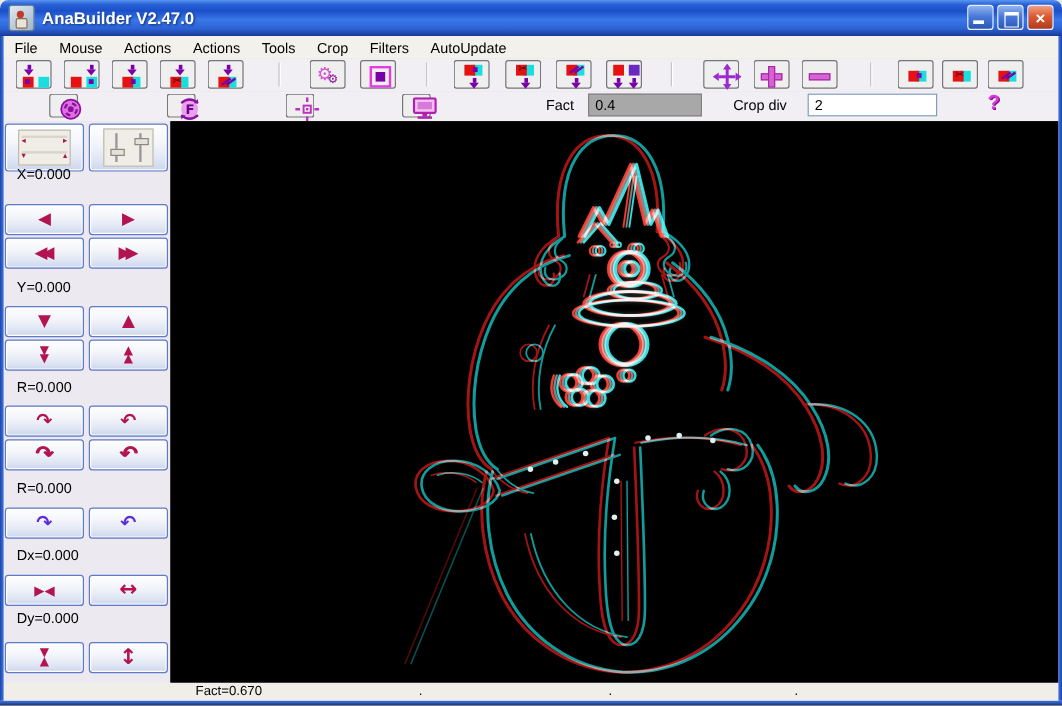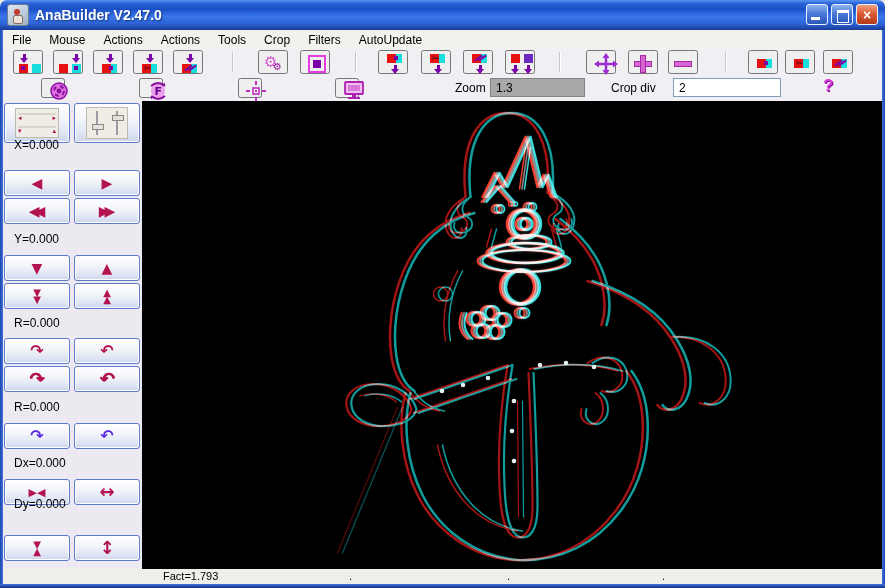--- a/index.html
+++ b/index.html
@@ -257,22 +257,22 @@
       </svg>
     </button>
     <button class="t1 t2icon" style="left:332px;width:24px;height:20px">
       <svg width="22" height="19" viewBox="0 0 22 19">
         <rect x="2" y="1" width="18" height="12" rx="1" fill="#f0c0f0" stroke="#b020b0" stroke-width="1.8"></rect>
         <rect x="5" y="4" width="12" height="6" fill="#d878d8"></rect>
         <rect x="9" y="13" width="4" height="3" fill="#b020b0"></rect>
         <rect x="5" y="16" width="12" height="2" fill="#b020b0"></rect>
       </svg>
     </button>
-    <span class="field-label" style="left:452px">Zoom</span>
-    <div class="zoomfield">1.3</div>
+    <span class="field-label" style="left:452px">Fact</span>
+    <div class="zoomfield">0.4</div>
     <span class="field-label" style="left:608px">Crop div</span>
     <input class="cropfield" value="2" style="">
     <span class="helpq">?</span>
   </div>
 
   <div class="sidebar">
     <button class="xpbtn big" style="left:1px;top:2px">
       <span class="thumbA">
         <span class="trow">
             <span>◂</span>
@@ -352,21 +352,21 @@
       </button>
 
     <span class="sb-label" style="top:355px">Dx=0.000</span>
     <button class="xpbtn" style="left:1px;top:378px">
         <span class="gly" style="font-size:11px">▶◀</span>
       </button>
     <button class="xpbtn" style="left:71px;top:378px">
         <span class="gly wide">↔</span>
       </button>
 
-    <span class="sb-label" style="top:396px">Dy=0.000</span>
+    <span class="sb-label" style="top:407px">Dy=0.000</span>
     <button class="xpbtn" style="left:1px;top:434px">
         <span class="gly stackv">
           <span>▼</span>
           <span>▲</span>
         </span>
       </button>
     <button class="xpbtn" style="left:71px;top:434px">
         <span class="gly wide">↕</span>
       </button>
   </div>
@@ -442,21 +442,21 @@
           <circle cx="370" cy="330" r="2.3"></circle>
           <circle cx="372" cy="360" r="2.3"></circle>
         <circle cx="398" cy="264" r="2.3"></circle>
           <circle cx="424" cy="262" r="2.3"></circle>
           <circle cx="452" cy="266" r="2.3"></circle>
       </g>
     </svg>
   </div>
 
   <div class="statusbar">
-    <span class="fact">Fact=1.793</span>
+    <span class="fact">Fact=0.670</span>
     <span class="sdot" style="left:346px">.</span>
     <span class="sdot" style="left:504px">.</span>
     <span class="sdot" style="left:659px">.</span>
   </div>
 
   <div class="frameL"></div>
   <div class="frameR"></div>
   <div class="frameB"></div>
 </div>
 

